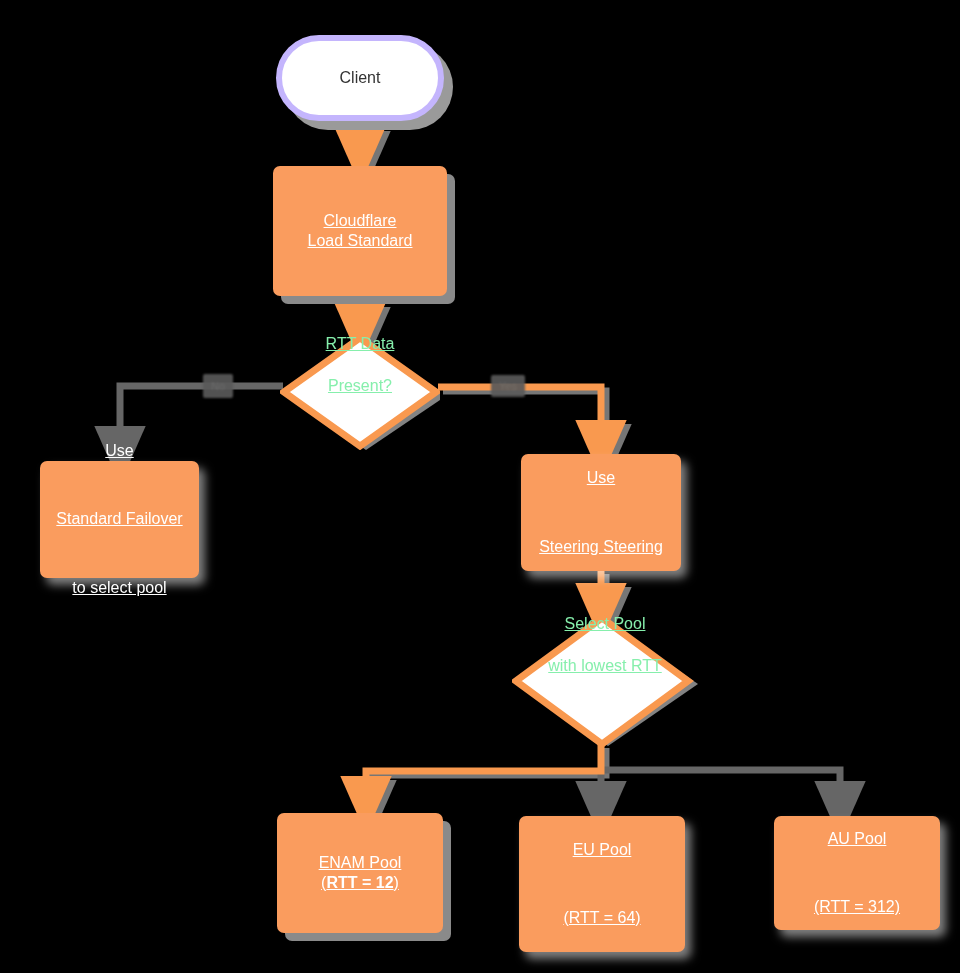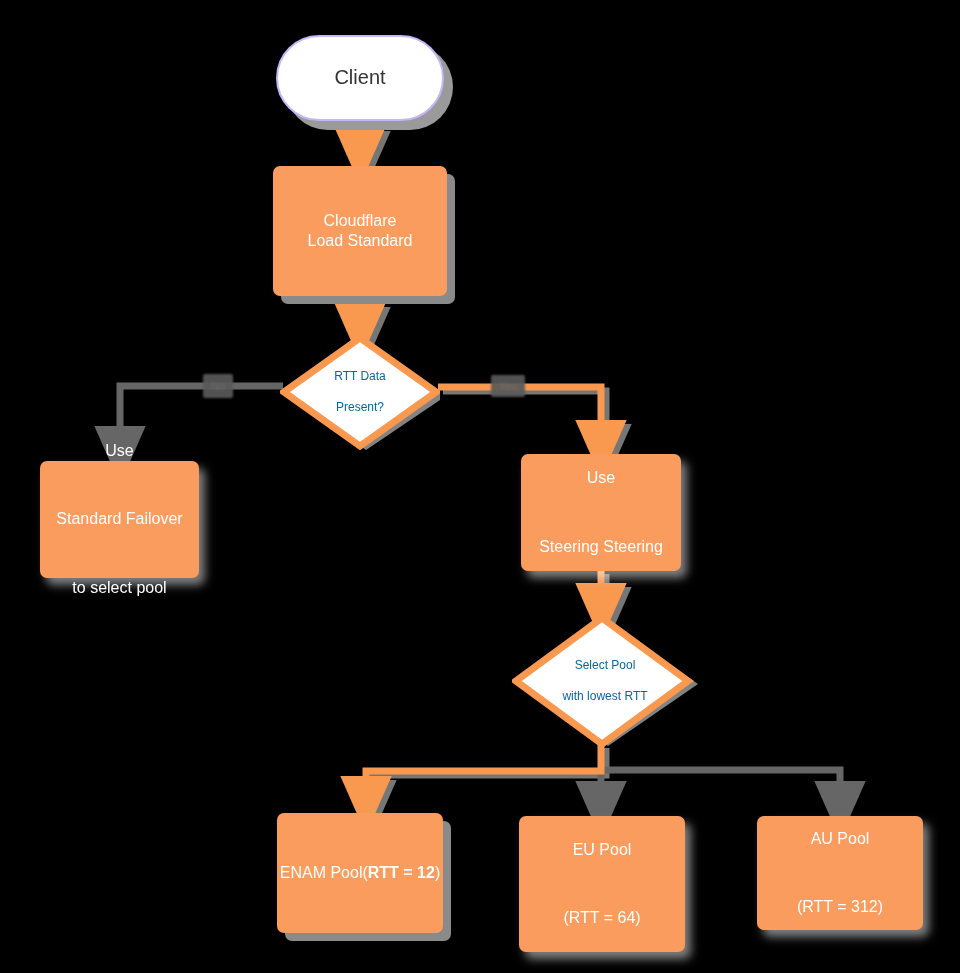--- a/index.html
+++ b/index.html
@@ -39,62 +39,62 @@
     box-shadow: 8px 8px 0 0 #8a8a8a;
   }
   .proc.soft {
     box-shadow: 6px 7px 10px 0 rgba(255,255,255,0.50);
     gap: 48px;
   }
   
   .stadium {
     background: #FFFFFF;
     color: #333333;
-    border: 2px solid #c4b5fd;
+    border: 6px solid #c4b5fd;
     border-radius: 60px;
-    font-size: 20px;
+    font-size: 16px;
     box-shadow: 9px 9px 0 0 #9a9a9a;
   }
   
   .diamond-wrap {
     position: absolute;
   }
   .diamond-shape {
     position: absolute;
     left: 0; top: 0;
     width: 100%;
     height: 100%;
   }
   .diamond-label {
     position: absolute;
     left: 0; top: 0;
     width: 100%;
     height: 100%;
     display: flex;
-    align-items: center;
+    align-items: flex-start;
     justify-content: center;
     text-align: center;
-    color: #0369a1;
-    font-size: 12px;
+    color: #86efac;
+    font-size: 16px;
     line-height: 1.3;
     font-family: "Liberation Sans", sans-serif;
   }
   .edge-label {
     position: absolute;
     background: #5a5a5a;
     color: #6b6b6b;
     font-size: 11px;
     border-radius: 2px;
     display: flex;
     align-items: center;
     justify-content: center;
     filter: blur(1.1px);
     opacity: 0.92;
   }
-  .lbl-line { display: block; }
+  .lbl-line { display: block; text-decoration: underline; }
   b.b { font-weight: bold; margin-top: 42px; }
 </style>
 </head>
 <body>
 
 <div id="canvas">
 
   <svg id="edges" viewBox="0 0 960 973" xmlns="http://www.w3.org/2000/svg">
     <defs>
       <marker id="arrowOrange" markerWidth="9" markerHeight="9" refX="4.5" refY="4.5" orient="auto" markerUnits="strokeWidth">
@@ -185,30 +185,30 @@
       <polygon points="90,4 176,67 90,130 4,67" fill="#FFFFFF" stroke="#F9994F" stroke-width="7"></polygon>
     </svg>
     <div class="diamond-label" style="padding-right:8px; padding-bottom:3px;">
       <div>
         <span class="lbl-line">Select Pool</span><br>
         <span class="lbl-line">with lowest RTT</span>
       </div>
     </div>
   </div>
 
-  <div class="node proc" style="left:277px; top:813px; width:166px; height:120px; flex-direction:row;">
+  <div class="node proc" style="left:277px; top:813px; width:166px; height:120px; flex-direction:column;">
     <span class="lbl-line">ENAM Pool</span>
     <span class="lbl-line">
       <span>(</span><b class="b">RTT = 12</b><span>)</span>
     </span>
   </div>
 
   <div class="node proc soft" style="left:519px; top:816px; width:166px; height:136px; flex-direction:column;">
     <span class="lbl-line">EU Pool</span>
     <span class="lbl-line">(RTT = 64)</span>
   </div>
 
-  <div class="node proc soft" style="left:757px; top:816px; width:166px; height:114px; flex-direction:column;">
+  <div class="node proc soft" style="left:774px; top:816px; width:166px; height:114px; flex-direction:column;">
     <span class="lbl-line">AU Pool</span>
     <span class="lbl-line">(RTT = 312)</span>
   </div>
 
 </div>
 
 </body></html>

